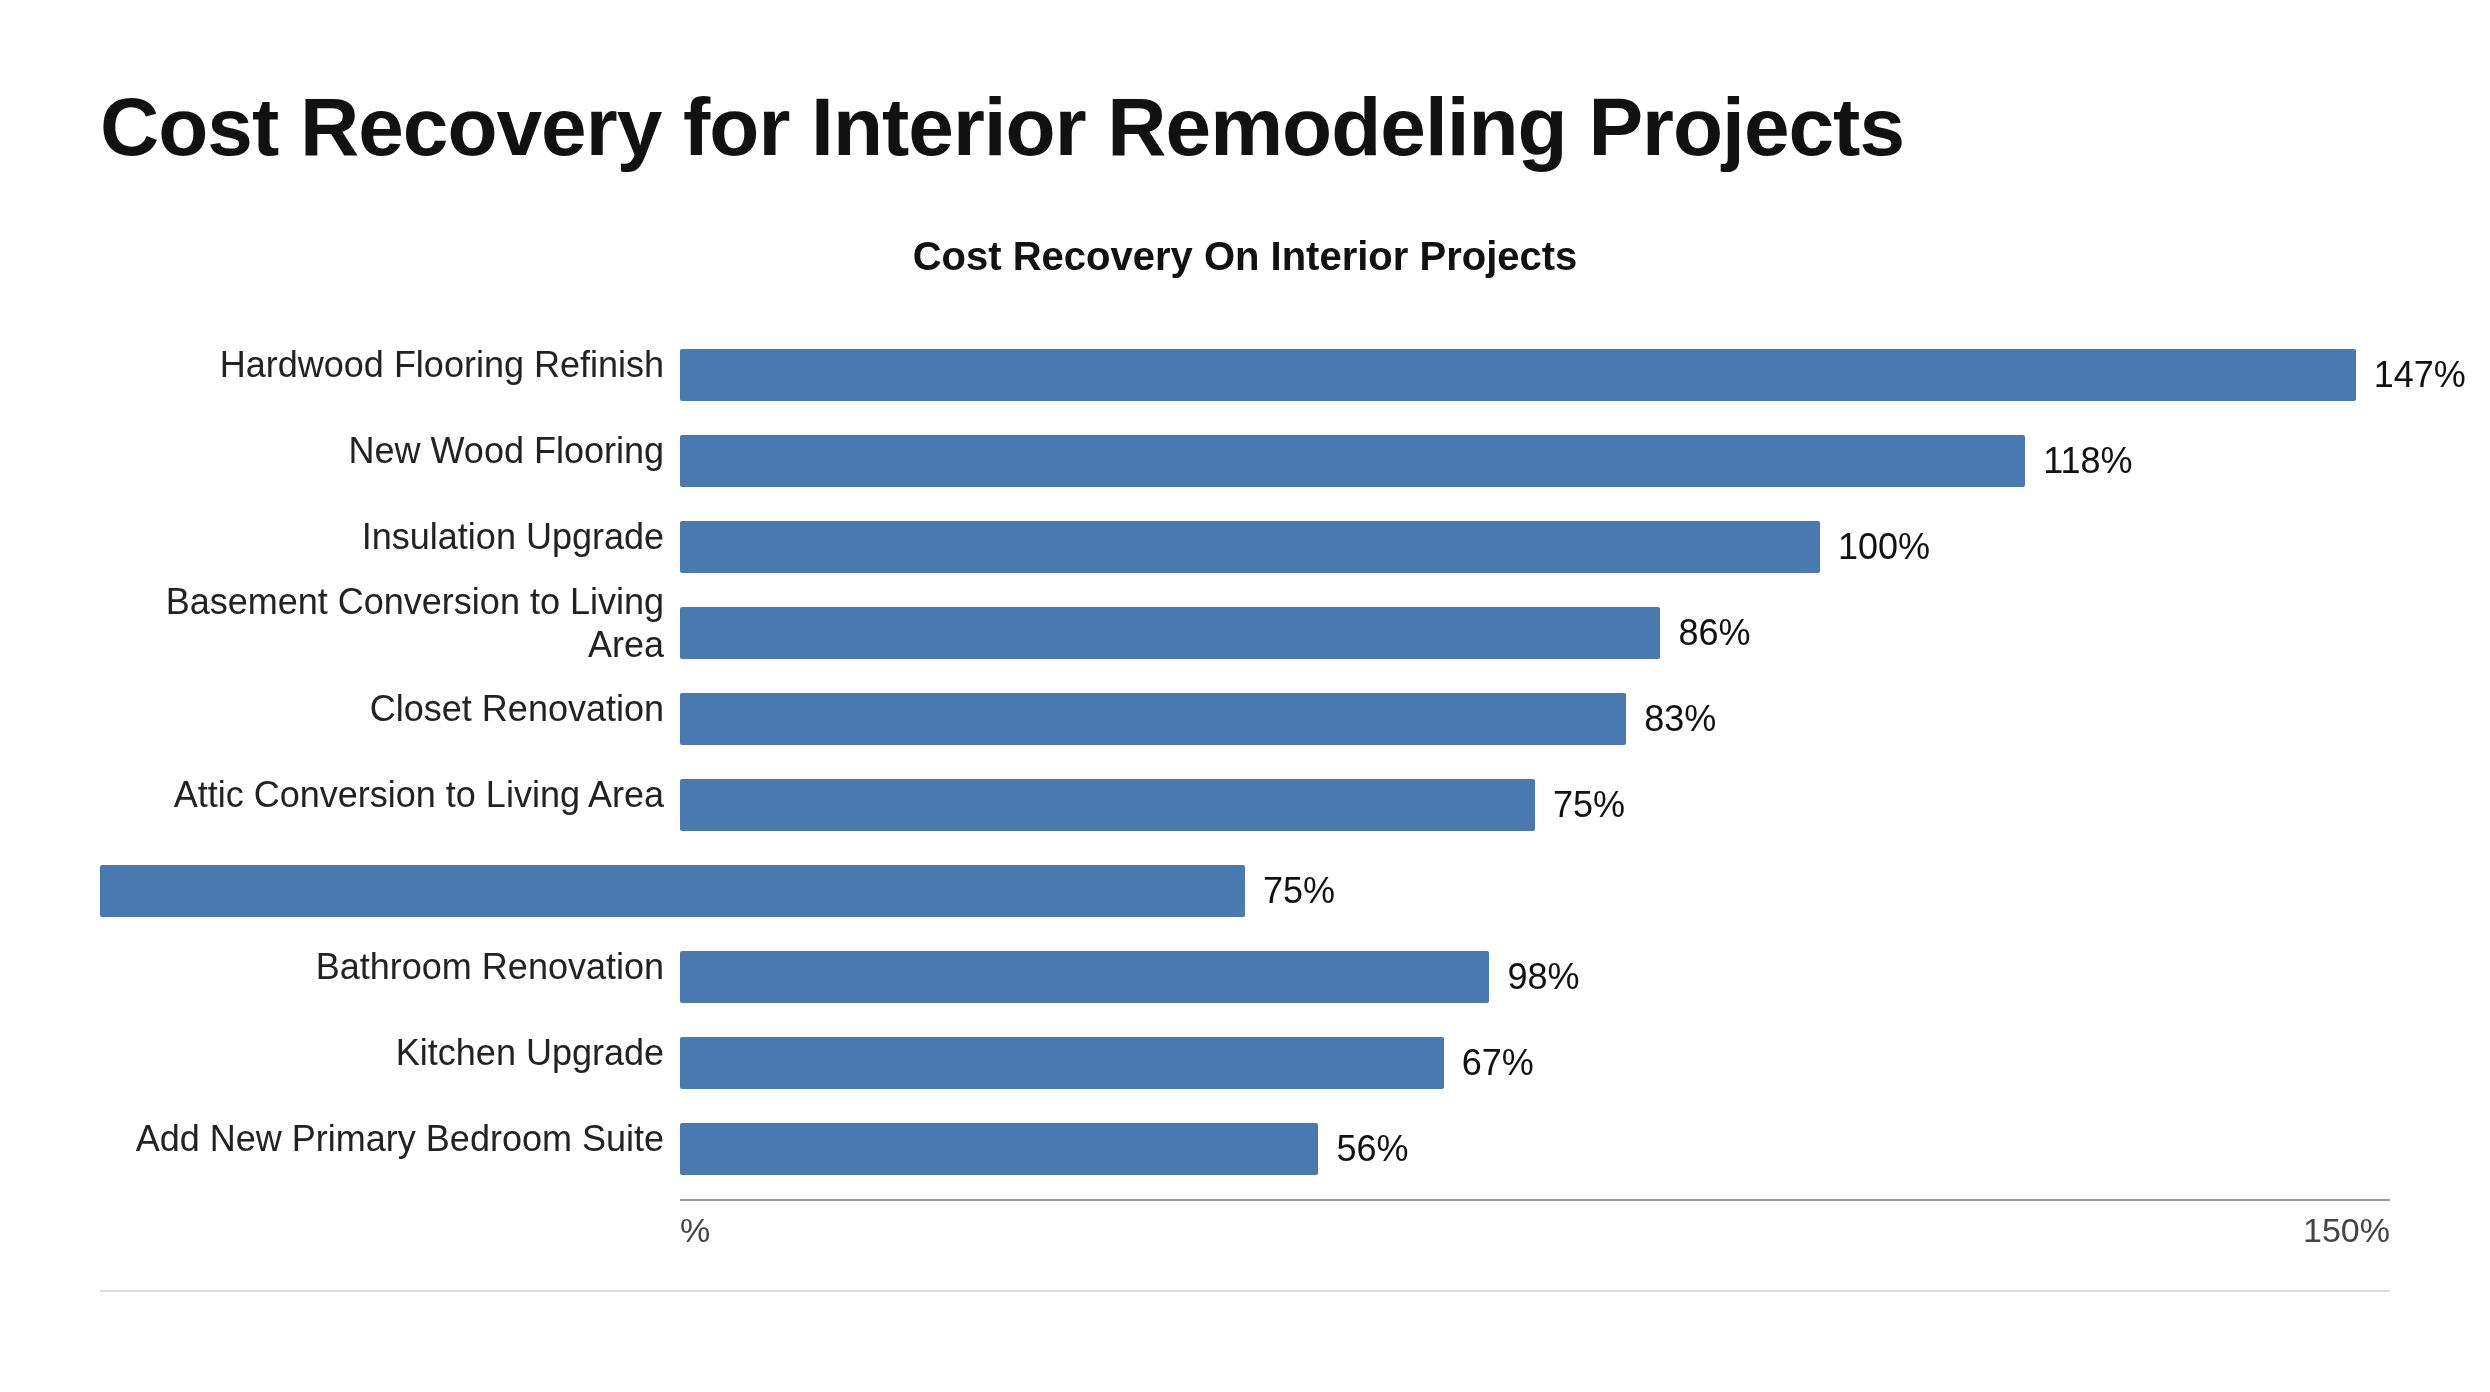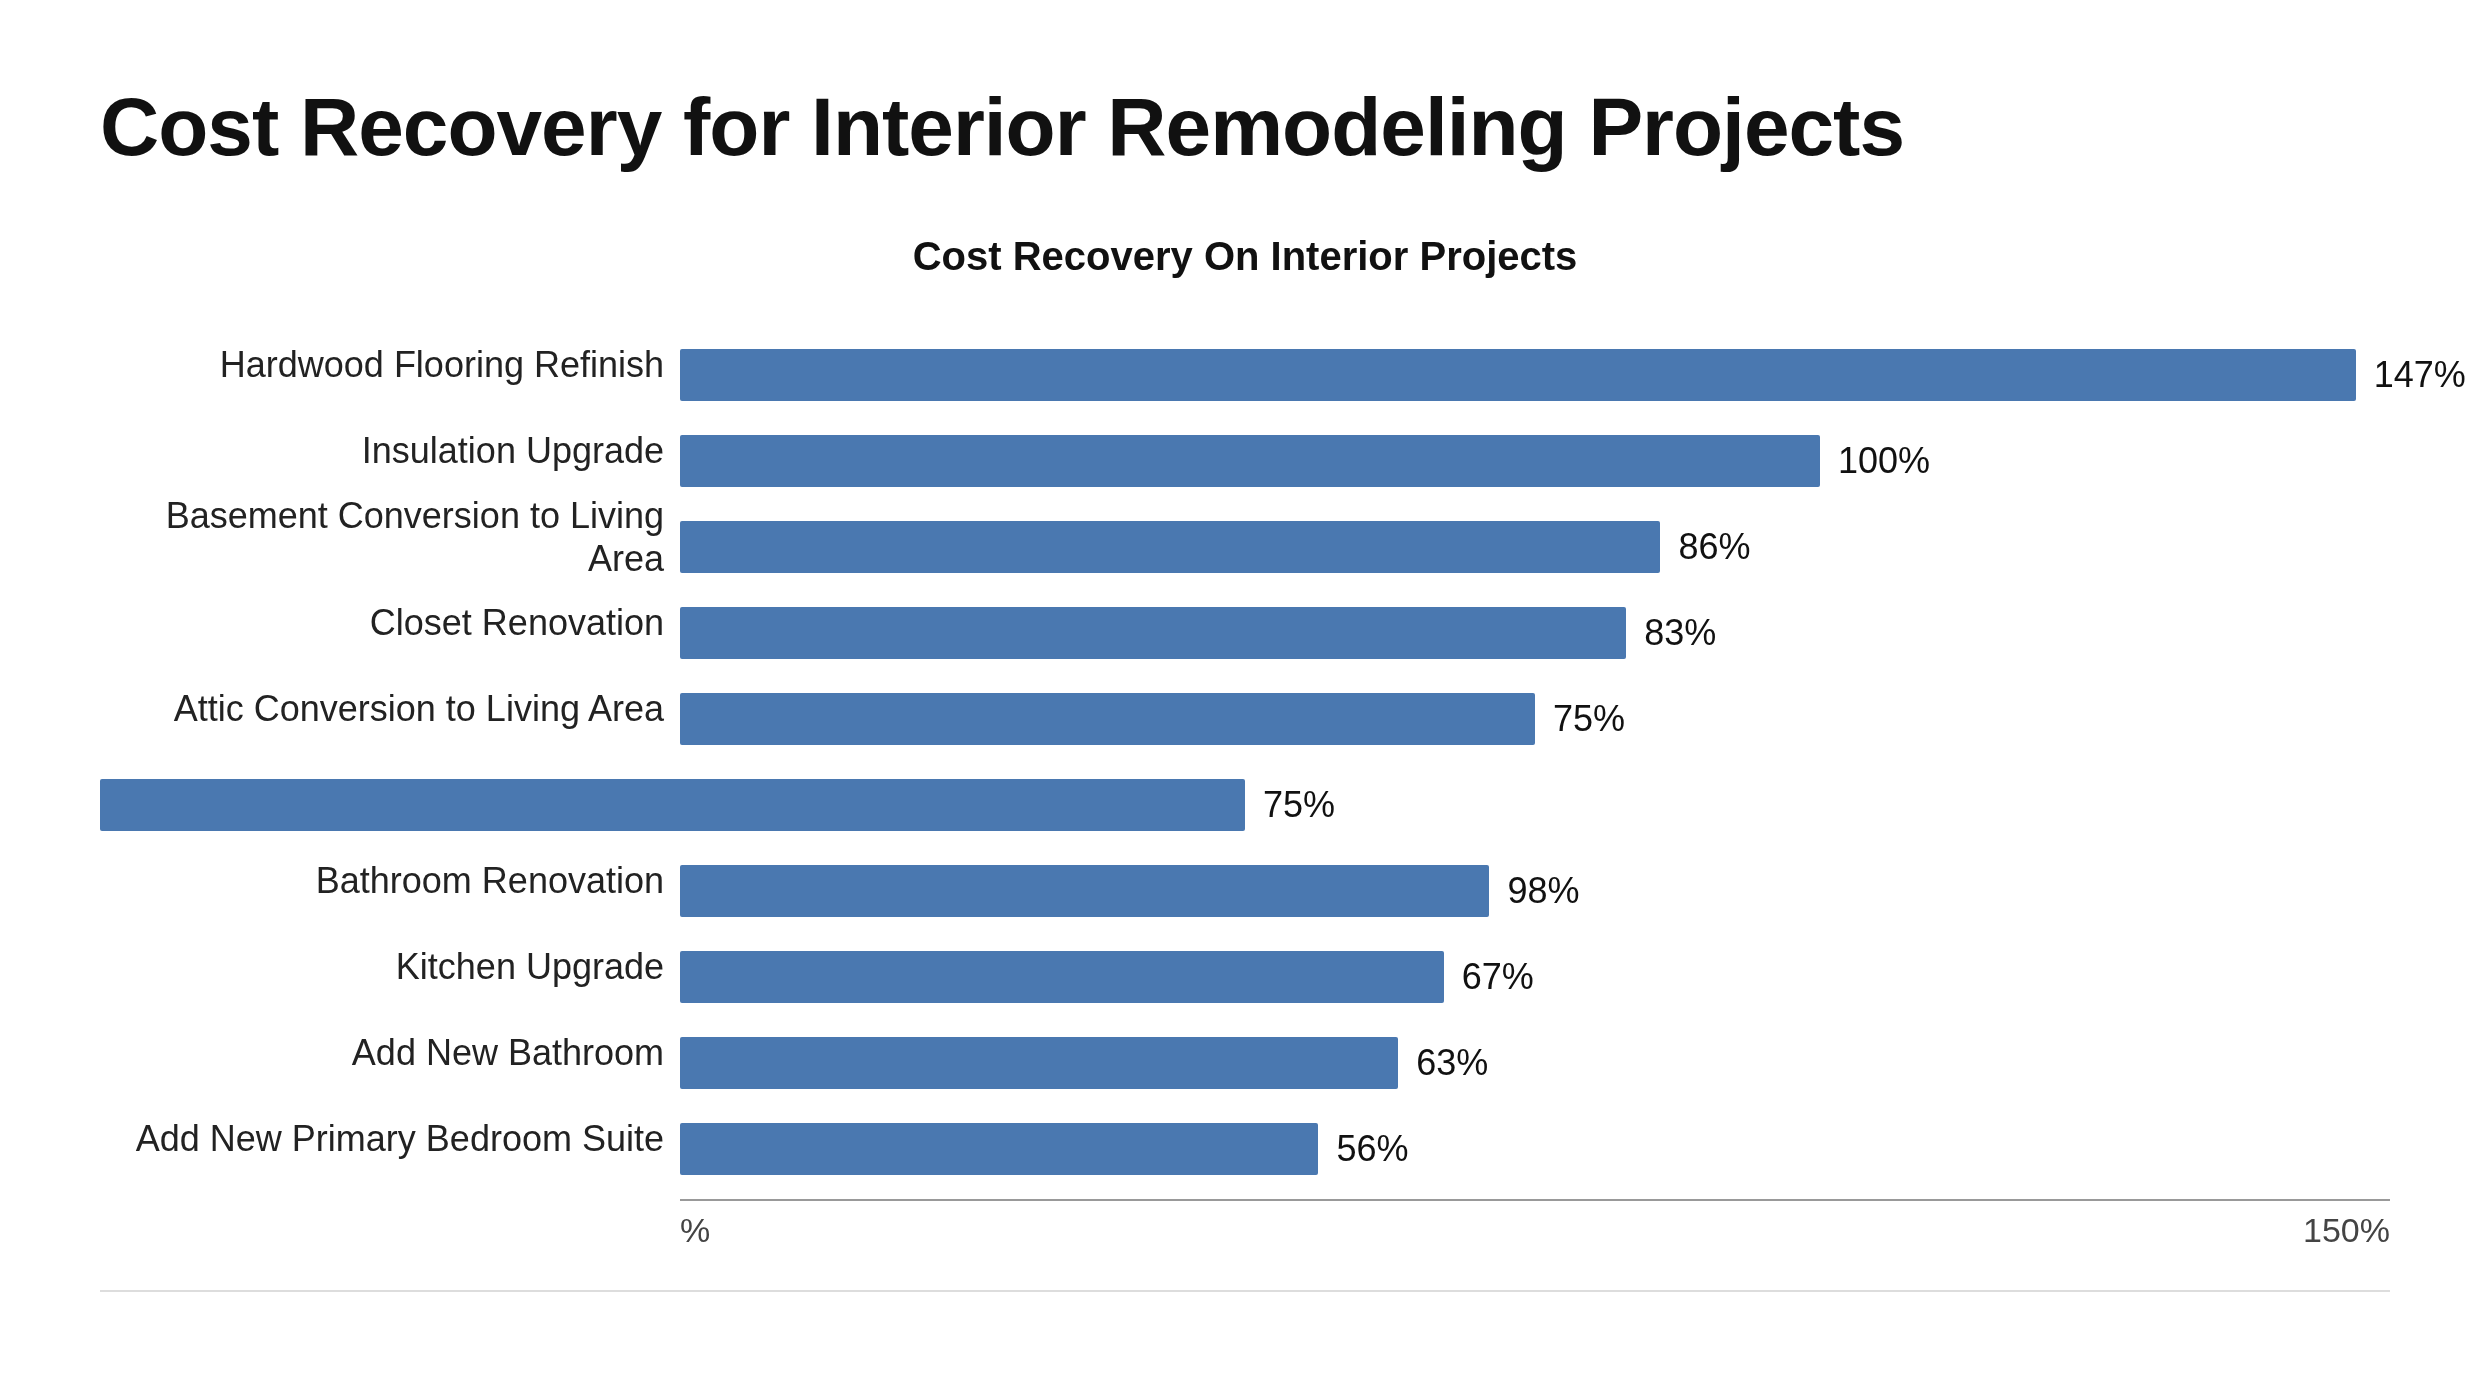--- a/index.html
+++ b/index.html
@@ -141,20 +141,27 @@
     <div class="chart-area" id="chart-area">
 
     <div class="bar-row">
           <div class="bar-label">Hardwood Flooring Refinish</div>
           <div class="bar-track">
             <div class="bar-fill" style="width: 98%;"></div>
             <div class="bar-value">147%</div>
           </div>
         </div>
         <div class="bar-row">
+          <div class="bar-label">New Wood Flooring</div>
+          <div class="bar-track">
+            <div class="bar-fill" style="width: 78.6667%;"></div>
+            <div class="bar-value">118%</div>
+          </div>
+        </div>
+        <div class="bar-row">
           <div class="bar-label">Insulation Upgrade</div>
           <div class="bar-track">
             <div class="bar-fill" style="width: 66.6667%;"></div>
             <div class="bar-value">100%</div>
           </div>
         </div>
         <div class="bar-row">
           <div class="bar-label">Basement Conversion to Living Area</div>
           <div class="bar-track">
             <div class="bar-fill" style="width: 57.3333%;"></div>
@@ -186,27 +193,20 @@
           <div class="bar-track">
             <div class="bar-fill" style="width: 47.3333%;"></div>
             <div class="bar-value">98%</div>
           </div>
         </div>
         <div class="bar-row">
           <div class="bar-label">Kitchen Upgrade</div>
           <div class="bar-track">
             <div class="bar-fill" style="width: 44.6667%;"></div>
             <div class="bar-value">67%</div>
-          </div>
-        </div>
-        <div class="bar-row">
-          <div class="bar-label">Add New Bathroom</div>
-          <div class="bar-track">
-            <div class="bar-fill" style="width: 42%;"></div>
-            <div class="bar-value">63%</div>
           </div>
         </div>
         <div class="bar-row">
           <div class="bar-label">Add New Primary Bedroom Suite</div>
           <div class="bar-track">
             <div class="bar-fill" style="width: 37.3333%;"></div>
             <div class="bar-value">56%</div>
           </div>
         </div>
         <div class="axis-row">

